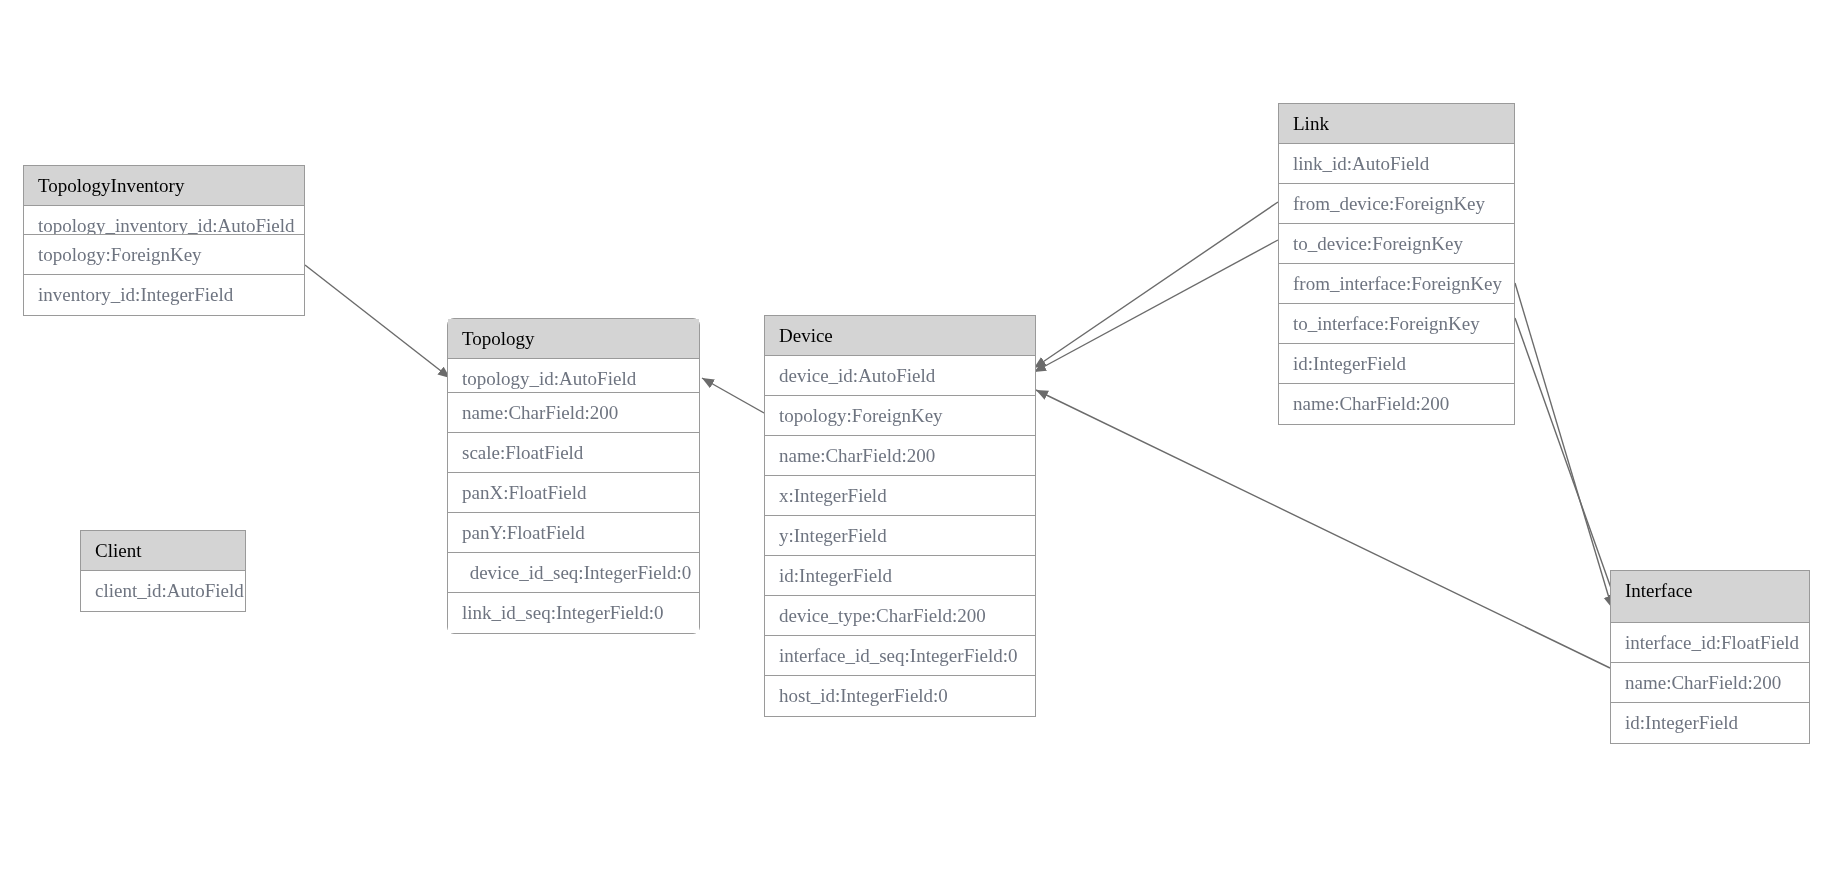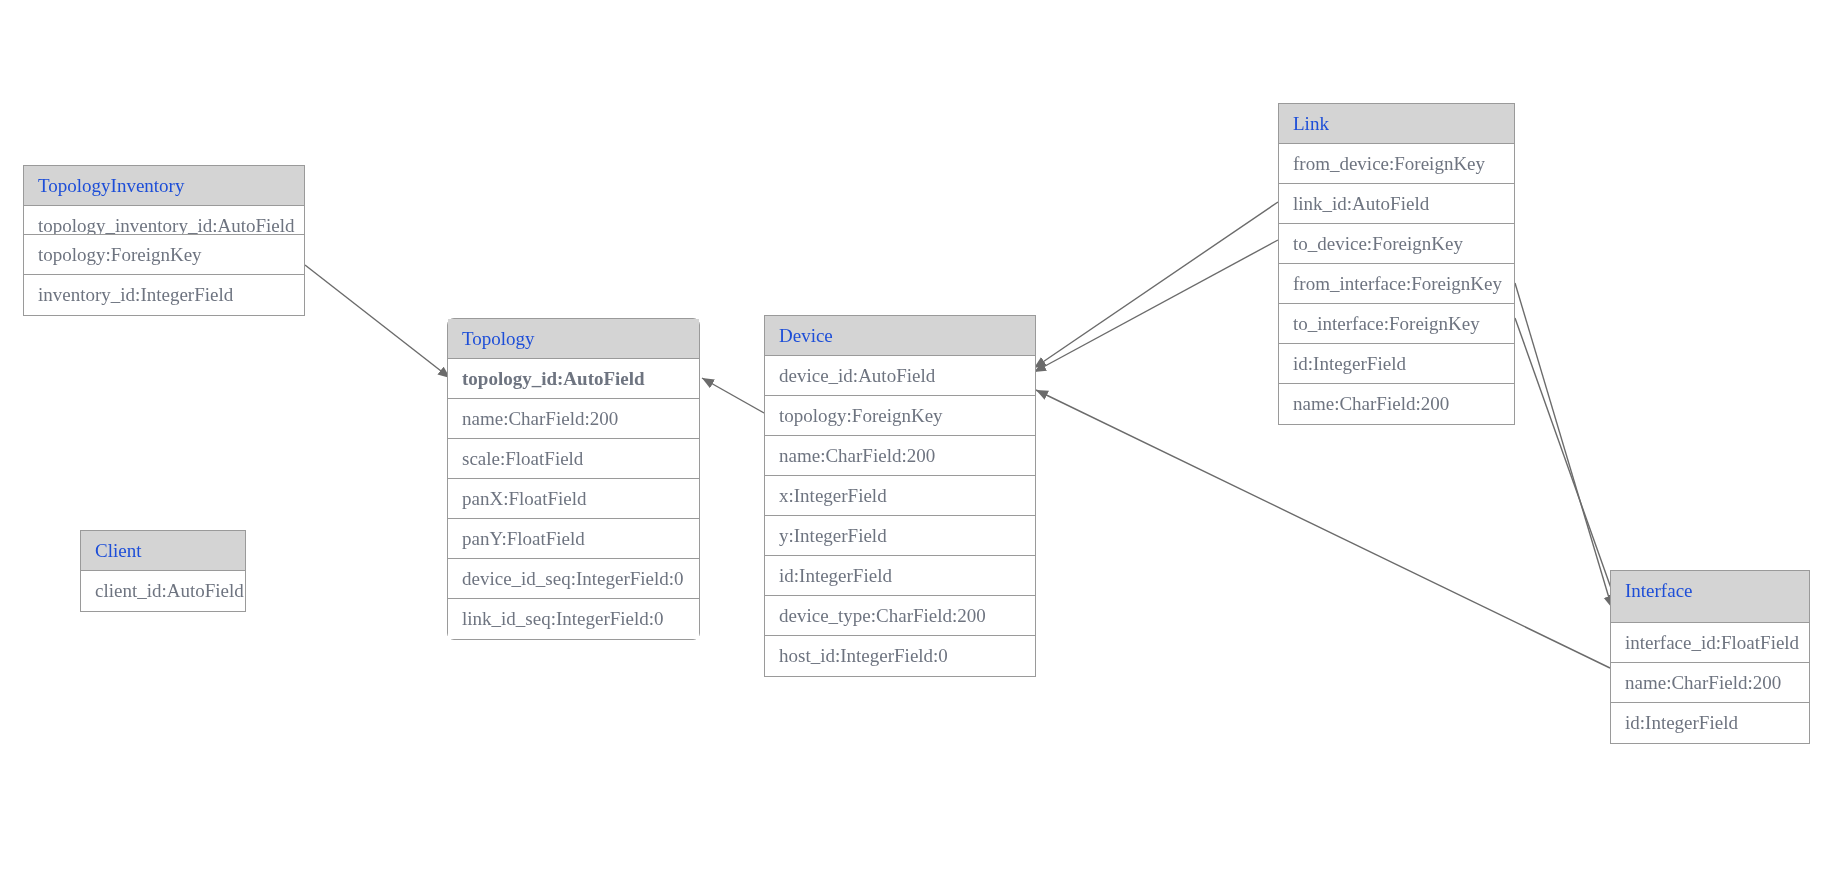--- a/index.html
+++ b/index.html
@@ -29,21 +29,21 @@
     box-sizing: border-box;
     border: 1px solid #9a9a9a;
     background: #ffffff;
   }
   .entity-header {
     box-sizing: border-box;
     height: 40px;
     line-height: 40px;
     background: #d4d4d4;
     border-bottom: 1px solid #9a9a9a;
-    color: #1d4ed8;
+    color: #000000;
     font-size: 19px;
     padding-left: 14px;
     white-space: nowrap;
     overflow: hidden;
   }
   .entity-row {
     box-sizing: border-box;
     height: 40px;
     line-height: 40px;
     border-bottom: 1px solid #9a9a9a;
@@ -86,43 +86,44 @@
         <div class="entity-row" style="height: 29px; line-height: 40px;">topology_inventory_id:AutoField</div>
         <div class="entity-row" style="height: 40px; line-height: 40px;">topology:ForeignKey</div>
         <div class="entity-row" style="height: 40px; line-height: 40px;">inventory_id:IntegerField</div>
       </div>
       <div class="entity" style="left: 80px; top: 530px; width: 166px;">
         <div class="entity-header" style="height: 40px; line-height: 40px;">Client</div>
         <div class="entity-row" style="height: 40px; line-height: 40px;">client_id:AutoField</div>
       </div>
       <div class="entity" style="left: 447px; top: 318px; width: 253px; border-radius: 7px;">
         <div class="entity-header" style="height: 40px; line-height: 40px;">Topology</div>
-        <div class="entity-row" style="height: 40px; line-height: 40px; font-weight: bold;">topology_id:AutoField</div>
+        <div class="entity-row" style="height: 34px; line-height: 40px;">topology_id:AutoField</div>
         <div class="entity-row" style="height: 40px; line-height: 40px;">name:CharField:200</div>
         <div class="entity-row" style="height: 40px; line-height: 40px;">scale:FloatField</div>
         <div class="entity-row" style="height: 40px; line-height: 40px;">panX:FloatField</div>
         <div class="entity-row" style="height: 40px; line-height: 40px;">panY:FloatField</div>
-        <div class="entity-row" style="height: 40px; line-height: 40px;">device_id_seq:IntegerField:0</div>
+        <div class="entity-row" style="height: 40px; line-height: 40px; text-align: center;">device_id_seq:IntegerField:0</div>
         <div class="entity-row" style="height: 40px; line-height: 40px;">link_id_seq:IntegerField:0</div>
       </div>
       <div class="entity" style="left: 764px; top: 315px; width: 272px;">
         <div class="entity-header" style="height: 40px; line-height: 40px;">Device</div>
         <div class="entity-row" style="height: 40px; line-height: 40px;">device_id:AutoField</div>
         <div class="entity-row" style="height: 40px; line-height: 40px;">topology:ForeignKey</div>
         <div class="entity-row" style="height: 40px; line-height: 40px;">name:CharField:200</div>
         <div class="entity-row" style="height: 40px; line-height: 40px;">x:IntegerField</div>
         <div class="entity-row" style="height: 40px; line-height: 40px;">y:IntegerField</div>
         <div class="entity-row" style="height: 40px; line-height: 40px;">id:IntegerField</div>
         <div class="entity-row" style="height: 40px; line-height: 40px;">device_type:CharField:200</div>
+        <div class="entity-row" style="height: 40px; line-height: 40px;">interface_id_seq:IntegerField:0</div>
         <div class="entity-row" style="height: 40px; line-height: 40px;">host_id:IntegerField:0</div>
       </div>
       <div class="entity" style="left: 1278px; top: 103px; width: 237px;">
         <div class="entity-header" style="height: 40px; line-height: 40px;">Link</div>
+        <div class="entity-row" style="height: 40px; line-height: 40px;">link_id:AutoField</div>
         <div class="entity-row" style="height: 40px; line-height: 40px;">from_device:ForeignKey</div>
-        <div class="entity-row" style="height: 40px; line-height: 40px;">link_id:AutoField</div>
         <div class="entity-row" style="height: 40px; line-height: 40px;">to_device:ForeignKey</div>
         <div class="entity-row" style="height: 40px; line-height: 40px;">from_interface:ForeignKey</div>
         <div class="entity-row" style="height: 40px; line-height: 40px;">to_interface:ForeignKey</div>
         <div class="entity-row" style="height: 40px; line-height: 40px;">id:IntegerField</div>
         <div class="entity-row" style="height: 40px; line-height: 40px;">name:CharField:200</div>
       </div>
       <div class="entity" style="left: 1610px; top: 570px; width: 200px;">
         <div class="entity-header" style="height: 52px; line-height: 40px;">Interface</div>
         <div class="entity-row" style="height: 40px; line-height: 40px;">interface_id:FloatField</div>
         <div class="entity-row" style="height: 40px; line-height: 40px;">name:CharField:200</div>

